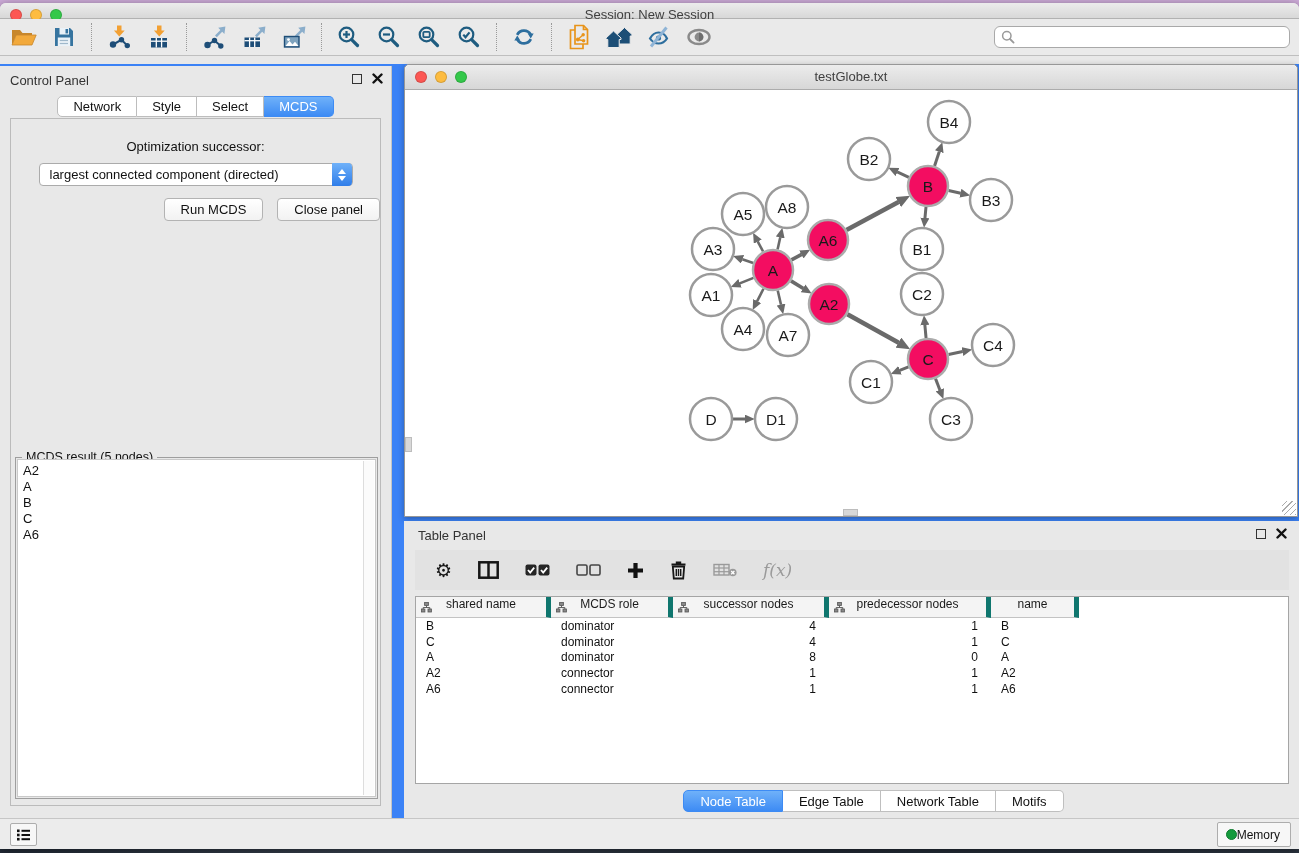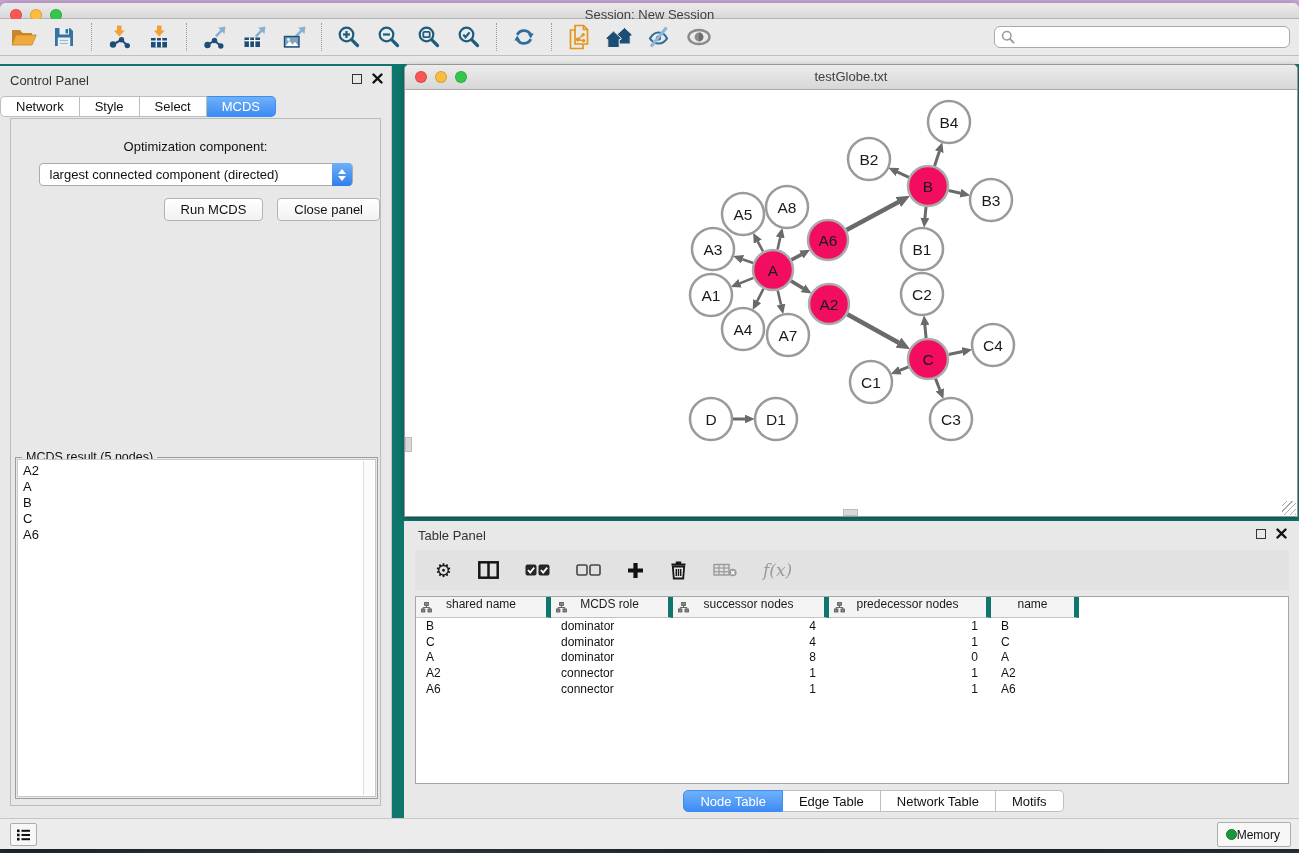--- a/index.html
+++ b/index.html
@@ -16,28 +16,28 @@
   .win-title { text-align:center; line-height:23px; font-size:13px; color:#404040; }
 
   
   .toolbar { height:37px; background:#EAEAEA; border-bottom:1px solid #BFBFBF; display:flex; align-items:center; padding:0 4px; position:relative; }
   .tb-btn { width:40px; height:30px; display:flex; align-items:center; justify-content:center; border-radius:4px; }
   .tb-sep { width:0; height:28px; border-left:1px dotted #9A9A9A; margin:0 7px; }
   .searchbox { position:absolute; right:9px; top:7px; width:296px; height:22px; background:#fff; border:1px solid #A9A9A9; border-radius:6px; display:flex; align-items:center; padding:0 6px; }
   .searchbox input { border:none; outline:none; flex:1; font-size:12px; font-family:"Liberation Sans",sans-serif; background:transparent; }
 
   
-  .main { position:absolute; top:61px; left:0; right:0; bottom:31px; background:#0f766e; }
+  .main { position:absolute; top:61px; left:0; right:0; bottom:31px; background:#3b82f6; }
 
   
   .cpanel { position:absolute; left:0; top:2px; bottom:0; width:392px; border-right:1px solid #C4C4C4; background:#E8E8E8; }
   .panel-head { position:relative; height:26px; }
   .panel-title { position:absolute; left:10px; top:7px; font-size:13px; color:#333; }
   .panel-ctrls { position:absolute; right:8px; top:7px; display:flex; gap:10px; align-items:center; }
-  .cp-tabs { position:absolute; top:30px; left:0; right:0; display:flex; }
+  .cp-tabs { position:absolute; top:30px; left:0; right:0; display:flex; justify-content:center; }
   .cp-tab { height:21px; line-height:20px; padding:0 15px; font-size:13px; background:#fff; border:1px solid #BDBDBD; border-left:none; color:#111; cursor:default; }
   .cp-tab:first-child { border-left:1px solid #BDBDBD; border-radius:5px 0 0 5px; }
   .cp-tab:last-child { border-radius:0 5px 5px 0; }
   .cp-tab.sel { background:linear-gradient(#6FB1F9,#3D8BF4); color:#fff; border-color:#3D8BF4; }
   .cp-content { position:absolute; left:10px; right:10px; top:52px; bottom:12px; border:1px solid #BBBBBB; background:#E8E8E8; }
   .opt-label { text-align:center; margin-top:20px; font-size:13px; color:#111; }
   .opt-select { position:relative; margin:9px auto 0; width:314px; height:23px; background:#fff; border:1px solid #ABABAB; border-radius:4px; font-size:13px; line-height:21px; padding-left:10px; color:#111; }
   .opt-stepper { position:absolute; right:0; top:-1px; width:20px; height:23px; background:linear-gradient(#6FB1F9,#2F7DE9); border-radius:0 4px 4px 0; display:flex; flex-direction:column; align-items:center; justify-content:center; gap:2px; }
   .arr-up { width:0;height:0;border-left:4px solid transparent;border-right:4px solid transparent;border-bottom:5px solid #fff; }
   .arr-dn { width:0;height:0;border-left:4px solid transparent;border-right:4px solid transparent;border-top:5px solid #fff; }
@@ -264,21 +264,21 @@
             </svg>
         </span>
       </div>
       <div class="cp-tabs">
           <span class="cp-tab">Network</span>
           <span class="cp-tab">Style</span>
           <span class="cp-tab">Select</span>
           <span class="cp-tab sel">MCDS</span>
         </div>
       <div class="cp-content">
-        <div class="opt-label">Optimization component:</div>
+        <div class="opt-label">Optimization successor:</div>
         <div class="opt-select">
           <span>largest connected component (directed)</span>
           <span class="opt-stepper">
               <span class="arr-up"></span>
               <span class="arr-dn"></span>
             </span>
         </div>
         <div class="btn-row">
           <button class="mac-btn">Run MCDS</button>
           <button class="mac-btn">Close panel</button>

